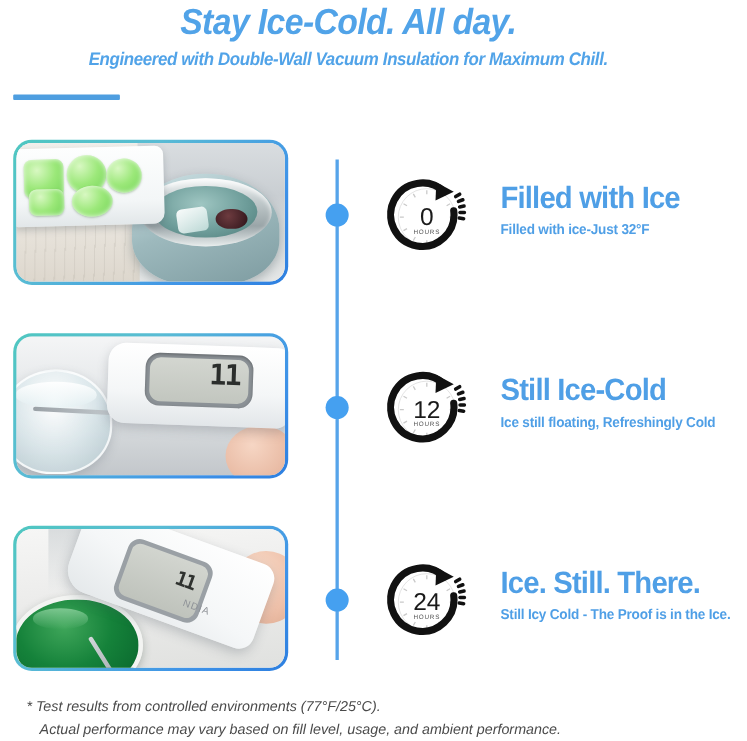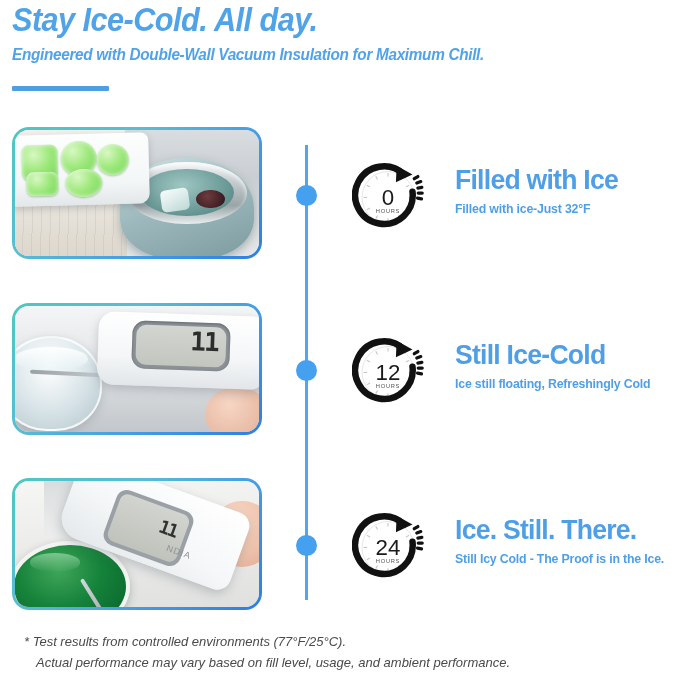--- a/index.html
+++ b/index.html
@@ -15,20 +15,21 @@
     font-family: "Liberation Sans", sans-serif;
     -webkit-font-smoothing: antialiased;
   }
 
   
   .header {
     position: absolute;
     left: 12px;
     top: 2px;
     width: 655px;
+    text-align: center;
   }
   .headline {
     font-family: "Liberation Sans", sans-serif;
     font-weight: bold;
     font-style: italic;
     font-size: 33px;
     line-height: 36px;
     letter-spacing: -0.6px;
     color: #51a3e8;
     transform: scaleX(0.93);

